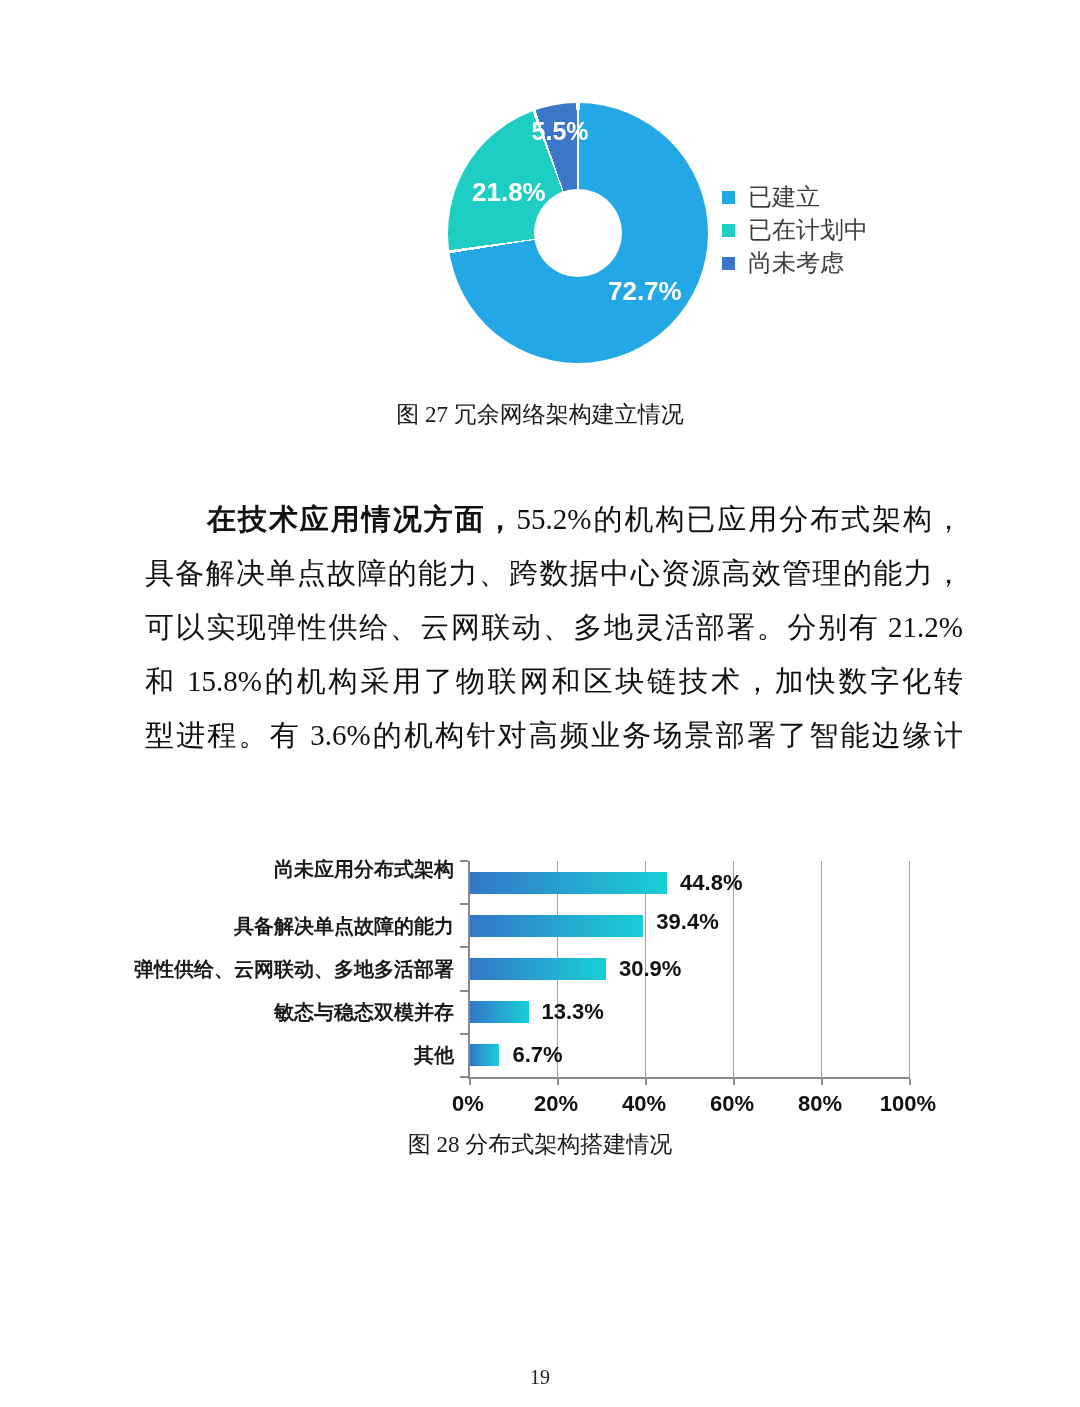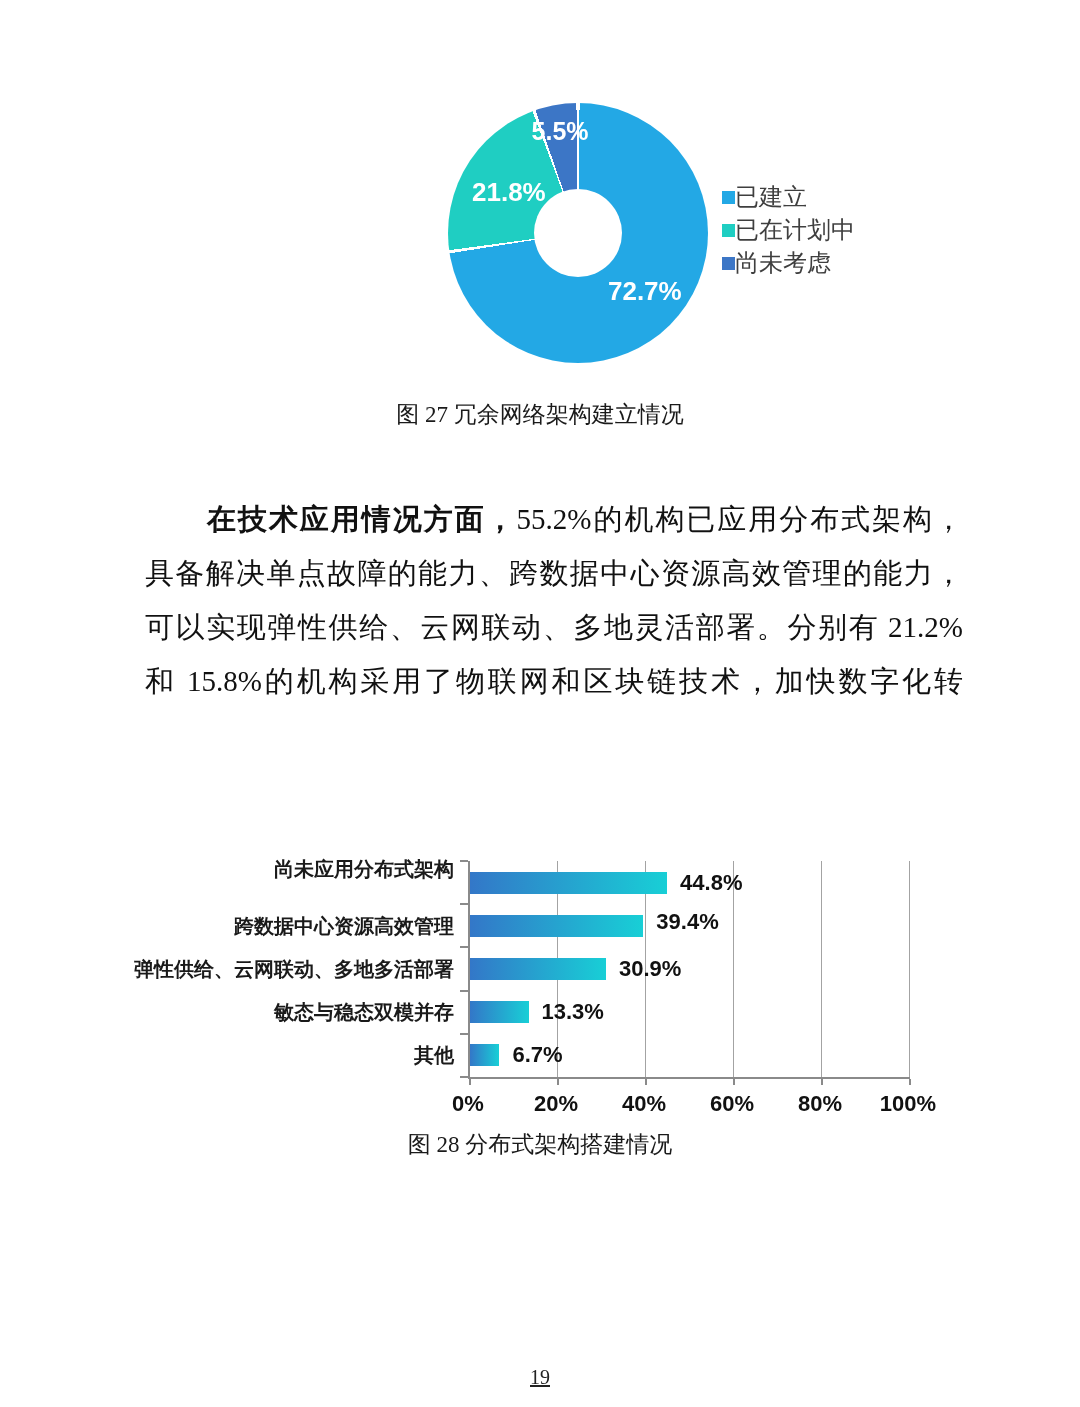--- a/index.html
+++ b/index.html
@@ -7,21 +7,21 @@
         font-family:"Liberation Serif","DejaVu Serif",serif;}
 
   
   .pie{position:absolute;left:448px;top:103px;width:260px;height:260px;border-radius:50%;}
   .pie-hole{position:absolute;left:50%;top:50%;width:88px;height:88px;transform:translate(-50%,-50%);
             background:#fff;border-radius:50%;z-index:2;}
   .pie-label{position:absolute;z-index:3;color:#ffffff;
              font-family:"Liberation Sans","DejaVu Sans",sans-serif;font-weight:700;font-size:26px;
              transform:translate(-50%,-50%);white-space:nowrap;}
   .legend{position:absolute;left:722px;top:185px;display:flex;flex-direction:column;gap:9px;}
-  .legend-row{display:flex;align-items:center;height:24px;}
+  .legend-row{display:flex;align-items:center;gap:13px;height:24px;}
   .swatch{width:13px;height:13px;flex:0 0 13px;}
   .legend-text{font-family:"Liberation Sans","DejaVu Sans",sans-serif;font-size:24px;color:#3f3f3f;
                white-space:nowrap;line-height:24px;}
 
   .caption{position:absolute;left:0;width:1080px;text-align:center;
            font-family:"Liberation Serif","DejaVu Serif",serif;font-size:23px;color:#1a1a1a;white-space:pre;}
   .cap27{top:399px;}
   .cap28{top:1129px;}
 
   
@@ -45,21 +45,21 @@
   .bar{position:absolute;left:0;height:22px;transform:translateY(-50%);z-index:1;
        background:linear-gradient(90deg,#3377c8 0%,#18cfd6 100%);}
   .bar-value{position:absolute;transform:translateY(-50%);z-index:2;
        font-family:"Liberation Sans","DejaVu Sans",sans-serif;font-weight:700;font-size:22px;
        color:#111;white-space:nowrap;}
   .bc-xticks{position:absolute;left:468px;top:1091px;width:440px;height:26px;}
   .bc-xticks span{position:absolute;transform:translateX(-50%);
        font-family:"Liberation Sans","DejaVu Sans",sans-serif;font-weight:700;font-size:22px;color:#111;}
 
   .pageno{position:absolute;left:0;top:1366px;width:1080px;text-align:center;
-          font-family:"Liberation Serif","DejaVu Serif",serif;font-size:20px;color:#222;text-decoration:underline;}
+          font-family:"Liberation Serif","DejaVu Serif",serif;font-size:20px;color:#222;}
 </style>
 </head>
 <body>
 
 <div class="page">
 
   <div class="pie" id="pie" style="background: conic-gradient(rgb(255, 255, 255) 0deg, rgb(255, 255, 255) 0.7deg, rgb(35, 168, 229) 0.7deg, rgb(35, 168, 229) 261.02deg, rgb(255, 255, 255) 261.02deg, rgb(255, 255, 255) 261.72deg, rgb(255, 255, 255) 261.72deg, rgb(255, 255, 255) 262.42deg, rgb(31, 206, 194) 262.42deg, rgb(31, 206, 194) 339.5deg, rgb(255, 255, 255) 339.5deg, rgb(255, 255, 255) 340.2deg, rgb(255, 255, 255) 340.2deg, rgb(255, 255, 255) 340.9deg, rgb(60, 118, 198) 340.9deg, rgb(60, 118, 198) 359.3deg, rgb(255, 255, 255) 359.3deg, rgb(255, 255, 255) 360deg);">
     <span class="pie-label" style="left: 196.858px; top: 187.832px;">72.7%</span>
     <span class="pie-label" style="left: 60.8834px; top: 88.5362px; text-align: right;">21.8%</span>
     <span class="pie-label" style="left: 112.119px; top: 27.5486px; font-size: 25px;">5.5%</span>
@@ -81,25 +81,26 @@
     </div>
   </div>
 
   <div class="caption cap27">图 27 冗余网络架构建立情况</div>
 
   <div class="para">
     <div class="pline pfirst"><span class="lead">在技术应用情况方面，</span><span>55.2%的机构已应用分布式架构，</span></div>
     <div class="pline">具备解决单点故障的能力、跨数据中心资源高效管理的能力，</div>
     <div class="pline">可以实现弹性供给、云网联动、多地灵活部署。分别有 21.2%</div>
     <div class="pline">和 15.8%的机构采用了物联网和区块链技术，加快数字化转</div>
+    <div class="pline">型进程。有 3.6%的机构针对高频业务场景部署了智能边缘计</div>
   </div>
 
   <div class="bc-labels">
     <span style="top: 8px;">尚未应用分布式架构</span>
-    <span style="top: 64.8px;">跨数据中心资源高效管理</span>
+    <span style="top: 64.8px;">具备解决单点故障的能力</span>
     <span style="top: 108px;">弹性供给、云网联动、多地多活部署</span>
     <span style="top: 151.2px;">敏态与稳态双模并存</span>
     <span style="top: 194.4px;">其他</span>
   </div>
 
   <div class="bc-plot" id="bcplot">
     <div class="bar" style="top: 21.6px; width: 197.12px;"></div>
     <div class="bar" style="top: 64.8px; width: 173.36px;"></div>
     <div class="bar" style="top: 108px; width: 135.96px;"></div>
     <div class="bar" style="top: 151.2px; width: 58.52px;"></div>

